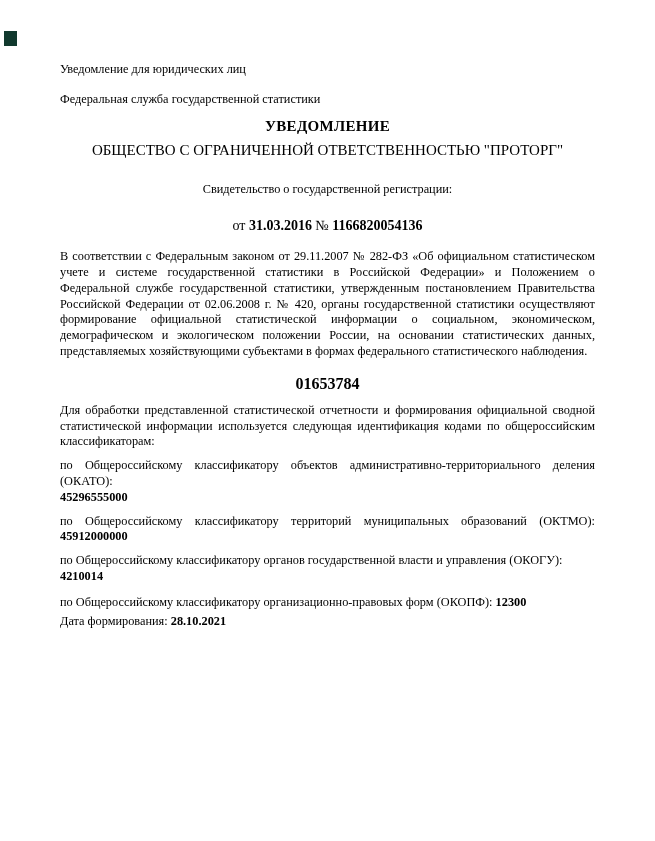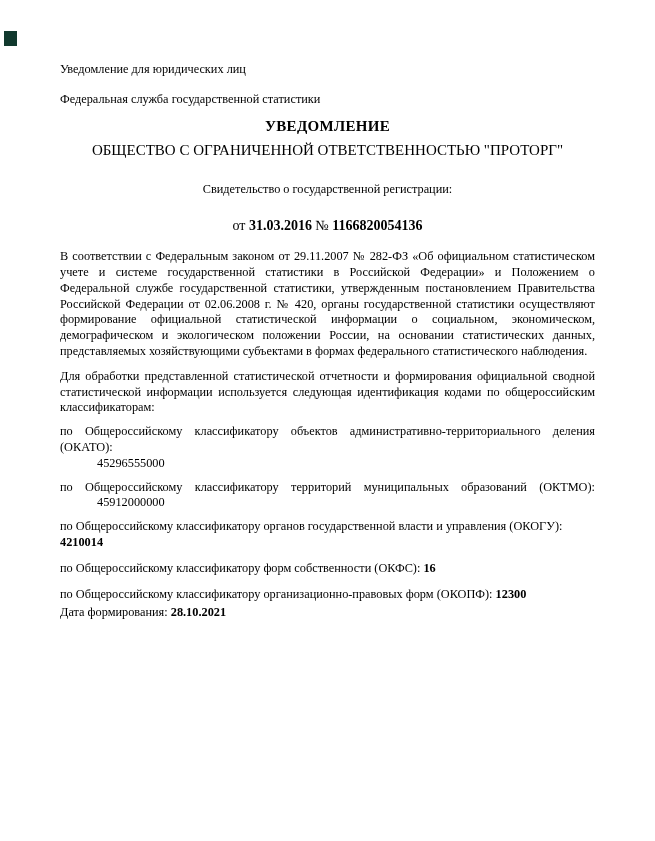--- a/index.html
+++ b/index.html
@@ -63,21 +63,21 @@
     text-align: center;
     font-weight: bold;
     font-size: 16px;
     line-height: 20px;
   }
   .p-codes { margin-top: 9px; }
   .cls-label-stretch {
     text-align: justify;
     text-align-last: justify;
   }
-  .cls-value-block { font-weight: normal; margin-left: 37px; }
+  .cls-value-block { font-weight: bold; }
   .m-okato { margin-top: 8px; }
   .m-oktmo { margin-top: 8px; }
   .m-okogu { margin-top: 8px; }
   .m-okfs  { margin-top: 10px; }
   .m-okopf { margin-top: 10px; }
   .m-date  { margin-top: 3px; }
   b { font-weight: bold; }
 </style>
 </head>
 <body>
@@ -99,42 +99,39 @@
   <div class="reg-line">
     <span>от</span>
     <b>31.03.2016</b>
     <span>№</span>
     <b>1166820054136</b>
   </div>
 
   <p class="line para p-law">В соответствии с Федеральным законом от 29.11.2007 № 282-ФЗ «Об официальном статистическом учете и системе государственной статистики в Российской Федерации» и Положением о Федеральной службе государственной статистики, утвержденным постановлением Правительства Российской Федерации от 02.06.2008 г. № 420, органы государственной статистики осуществляют формирование официальной статистической информации о социальном, экономическом, демографическом и экологическом положении России, на основании статистических данных, представляемых хозяйствующими субъектами в формах федерального статистического наблюдения.</p>
 
 
+  <div class="okpo-code">01653784</div>
 
   <p class="line para p-codes">Для обработки представленной статистической отчетности и формирования официальной сводной статистической информации используется следующая идентификация кодами по общероссийским классификаторам:</p>
 
   <div>
     <div class="cls-label-stretch m-okato">по Общероссийскому классификатору объектов административно-территориального деления (ОКАТО):</div>
     <div class="cls-value-block">45296555000</div>
   </div>
 
   <div>
     <div class="cls-label-stretch m-oktmo">по Общероссийскому классификатору территорий муниципальных образований (ОКТМО):</div>
     <div class="cls-value-block">45912000000</div>
   </div>
 
   <div class="m-okogu">
     <span>по Общероссийскому классификатору органов государственной власти и управления (ОКОГУ):</span>
     <b>4210014</b>
   </div>
 
-  <div class="m-okfs">
-    <span>по Общероссийскому классификатору форм собственности (ОКФС):</span>
-    <b>16</b>
-  </div>
 
   <div class="m-okopf">
     <span>по Общероссийскому классификатору организационно-правовых форм (ОКОПФ):</span>
     <b>12300</b>
   </div>
 
   <div class="m-date">
     <span>Дата формирования:</span>
     <b>28.10.2021</b>
   </div>

